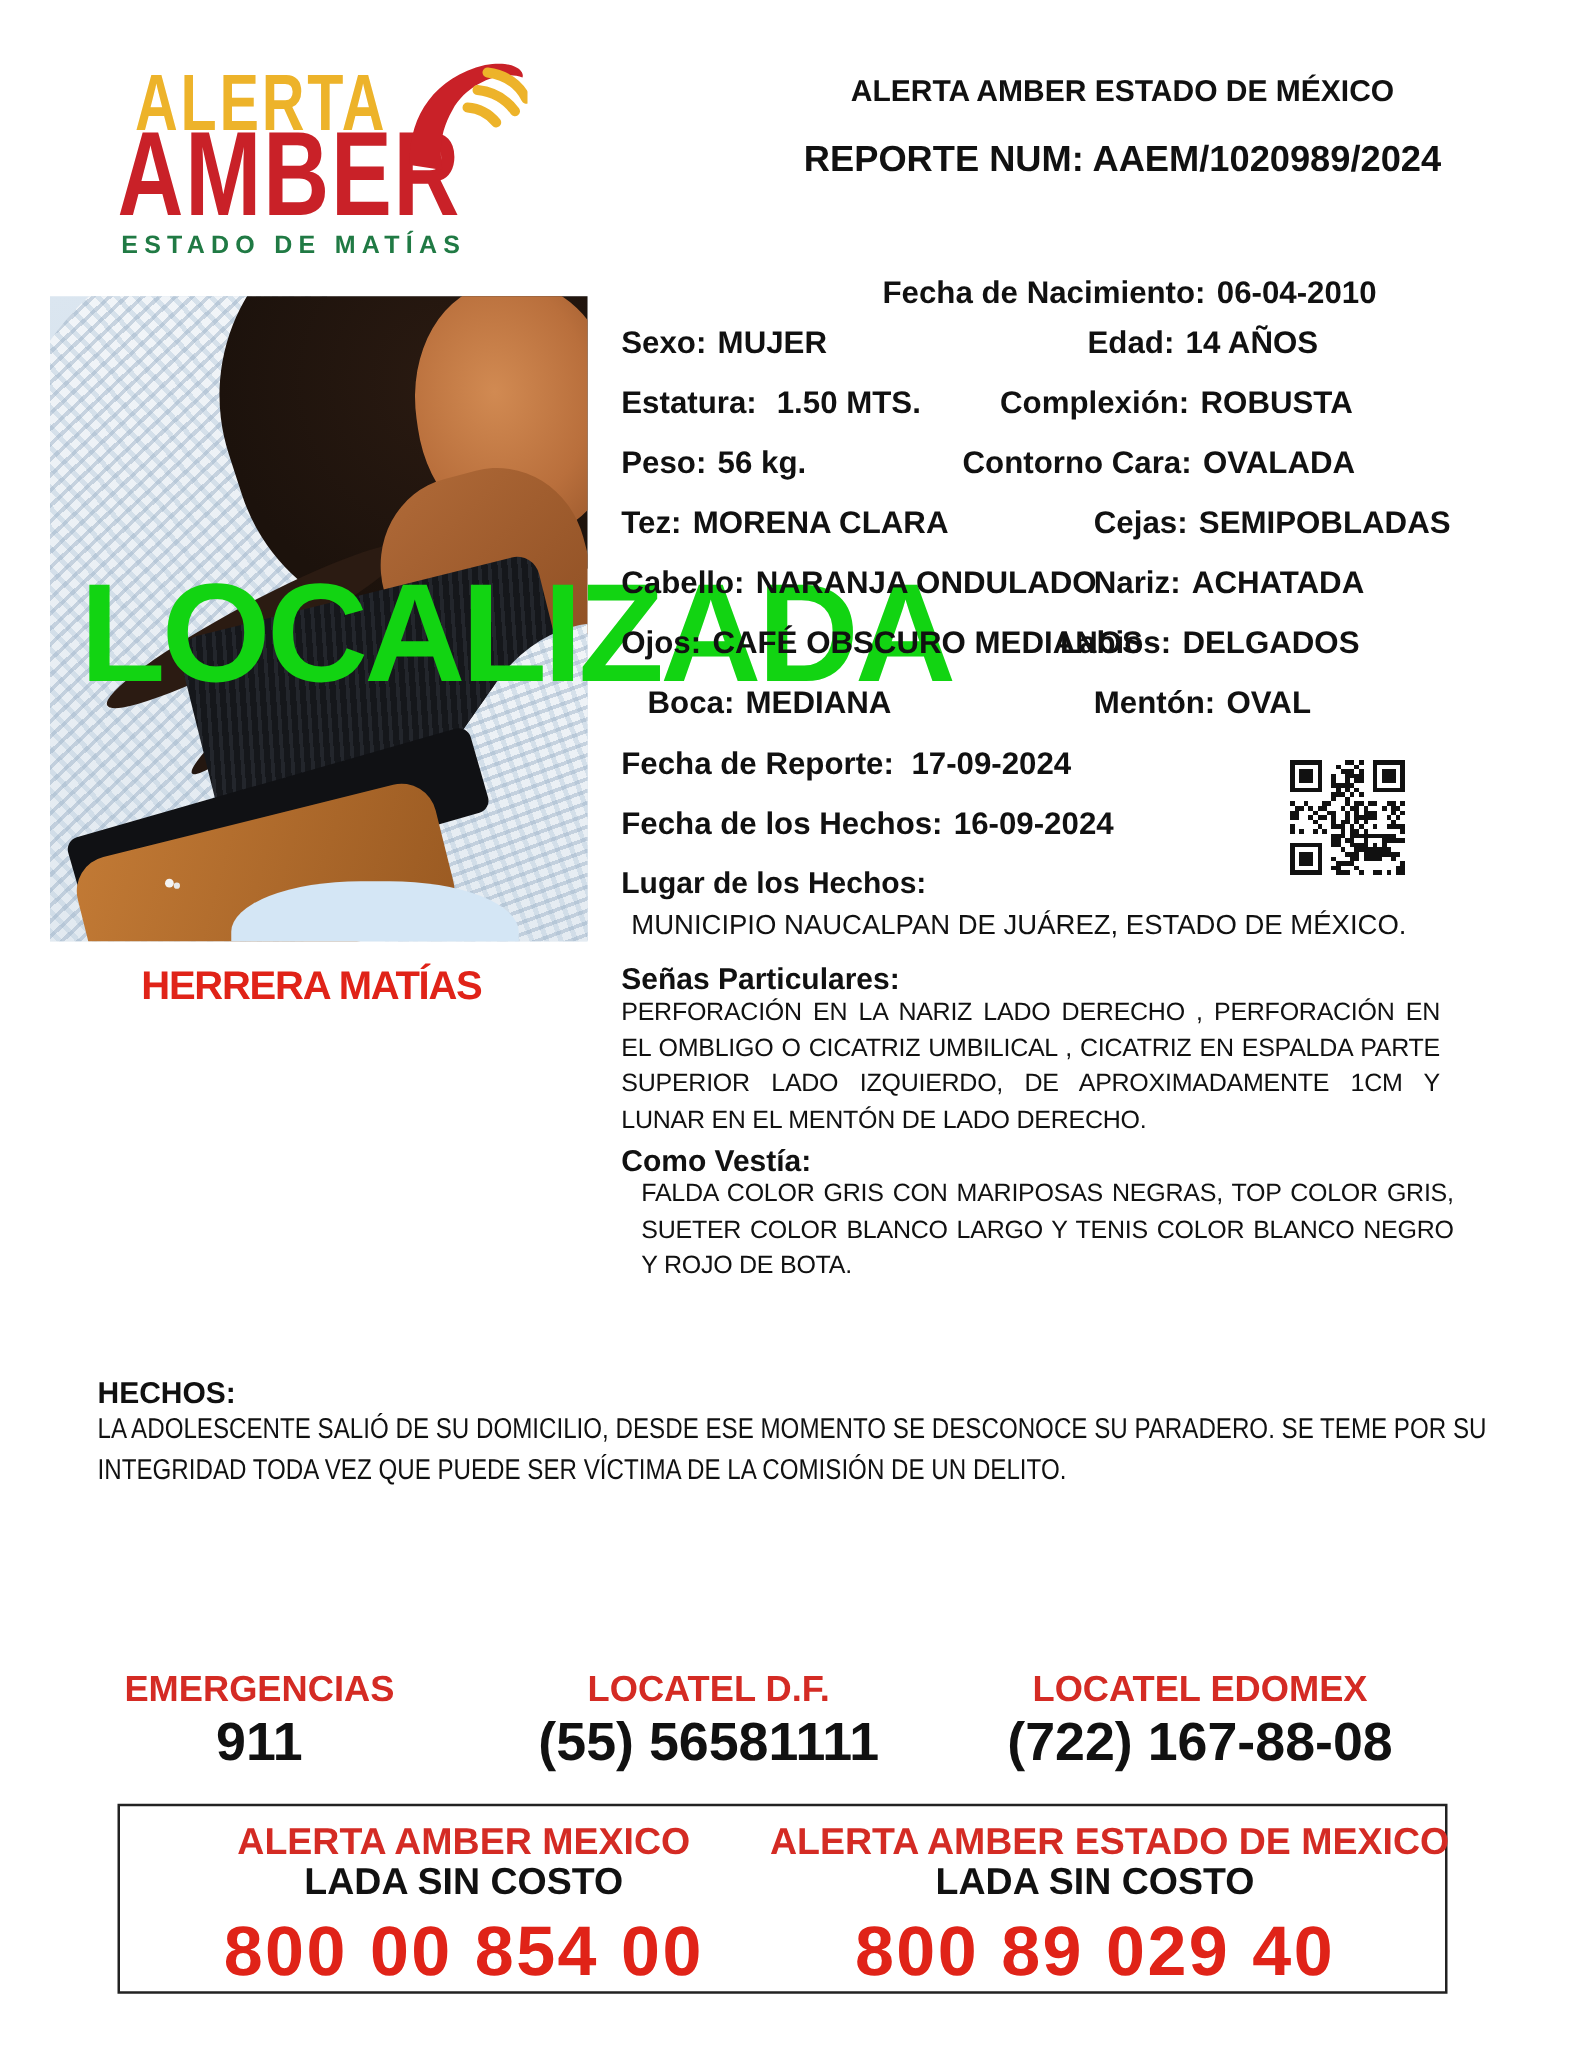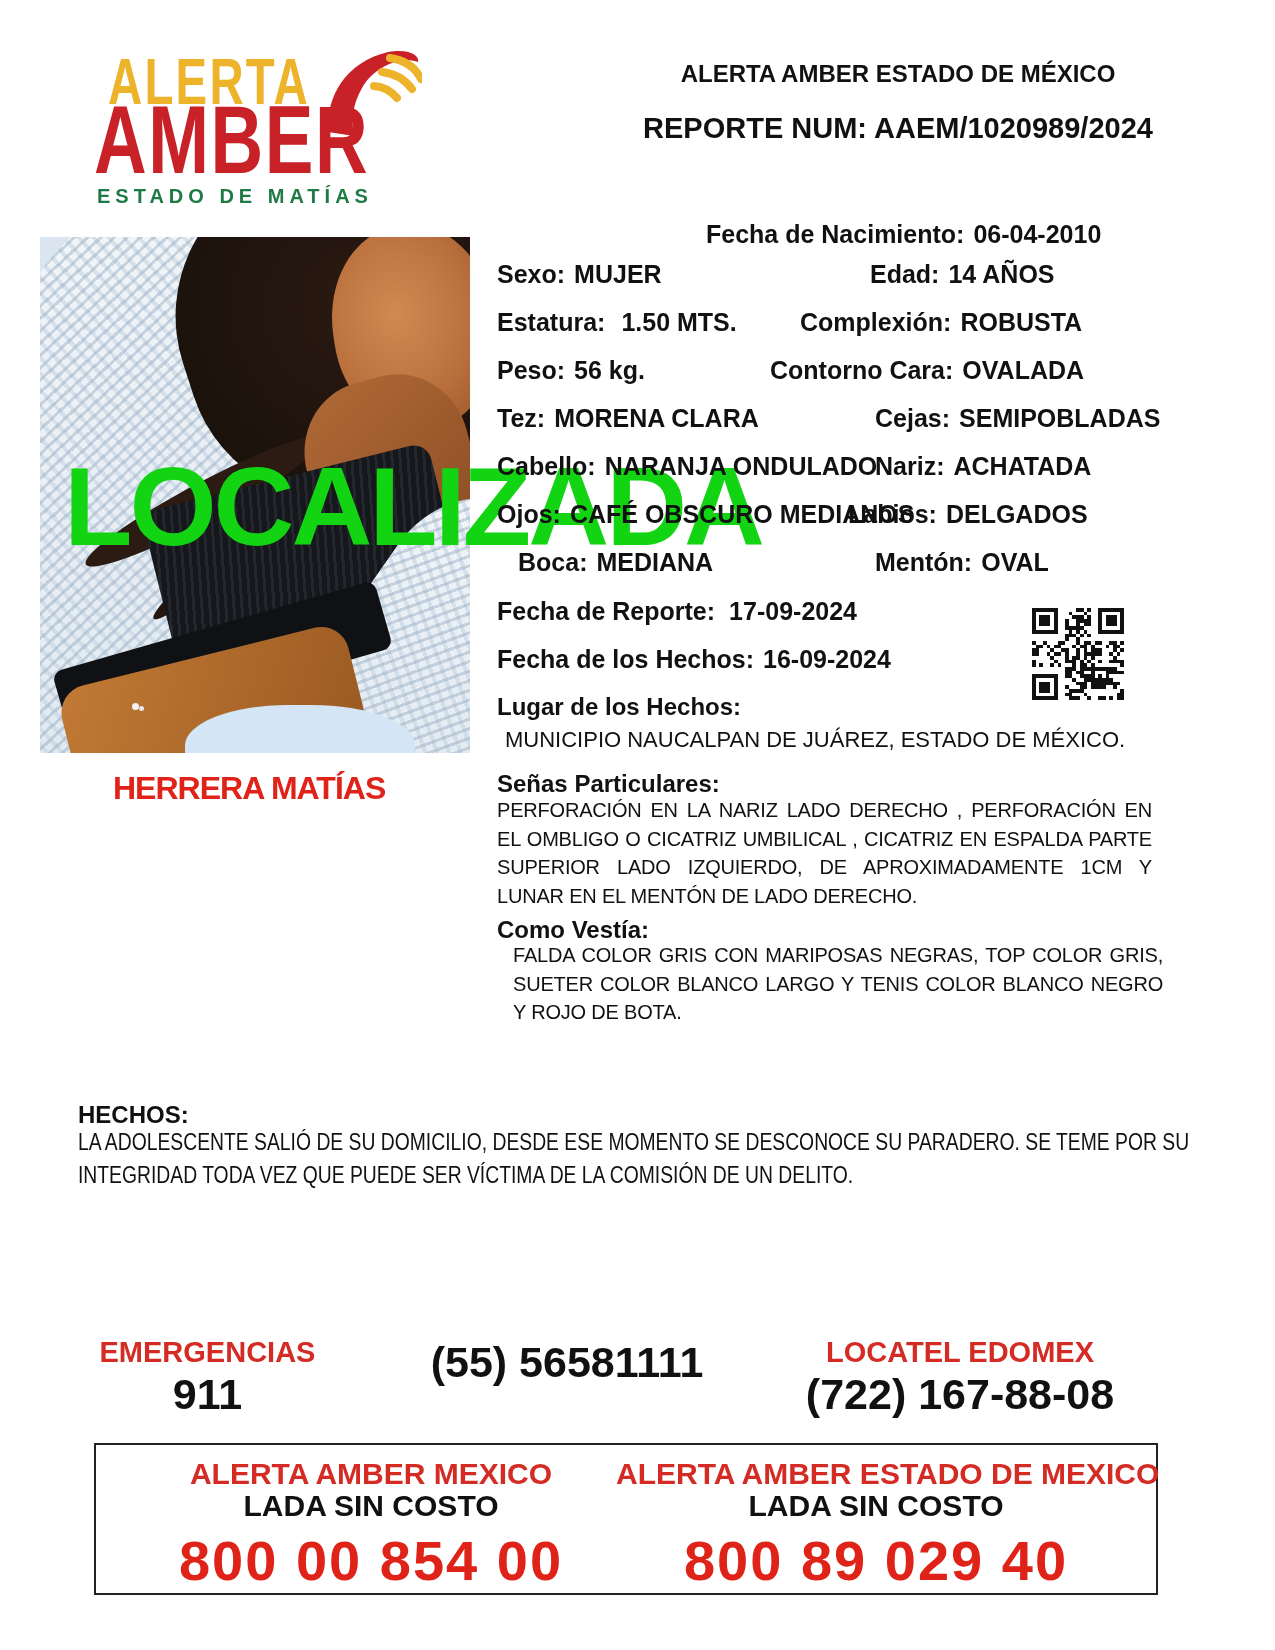--- a/index.html
+++ b/index.html
@@ -393,20 +393,21 @@
   <div class="para" style="left:497px;top:941px;width:650px;margin-left:16px;">FALDA COLOR GRIS CON MARIPOSAS NEGRAS, TOP COLOR GRIS, SUETER COLOR BLANCO LARGO Y TENIS COLOR BLANCO NEGRO Y ROJO DE BOTA.</div>
 
   <div class="abs hechos-title">HECHOS:</div>
   <div class="abs hechos-text">LA ADOLESCENTE SALIÓ DE SU DOMICILIO, DESDE ESE MOMENTO SE DESCONOCE SU PARADERO. SE TEME POR SU INTEGRIDAD TODA VEZ QUE PUEDE SER VÍCTIMA DE LA COMISIÓN DE UN DELITO.</div>
 
   <div class="em-col" style="left:80px;top:1337px;width:255px;">
     <div class="em-label">EMERGENCIAS</div>
     <div class="em-number">911</div>
   </div>
   <div class="em-col" style="left:402px;top:1337px;width:330px;">
+    <div class="em-label">LOCATEL D.F.</div>
     <div class="em-number">(55) 56581111</div>
   </div>
   <div class="em-col" style="left:790px;top:1337px;width:340px;">
     <div class="em-label">LOCATEL EDOMEX</div>
     <div class="em-number">(722) 167-88-08</div>
   </div>
 
   <div class="abs hotbox">
     <div class="hot-col" style="left:25px;width:500px;">
       <div class="hot-title">ALERTA AMBER MEXICO</div>

